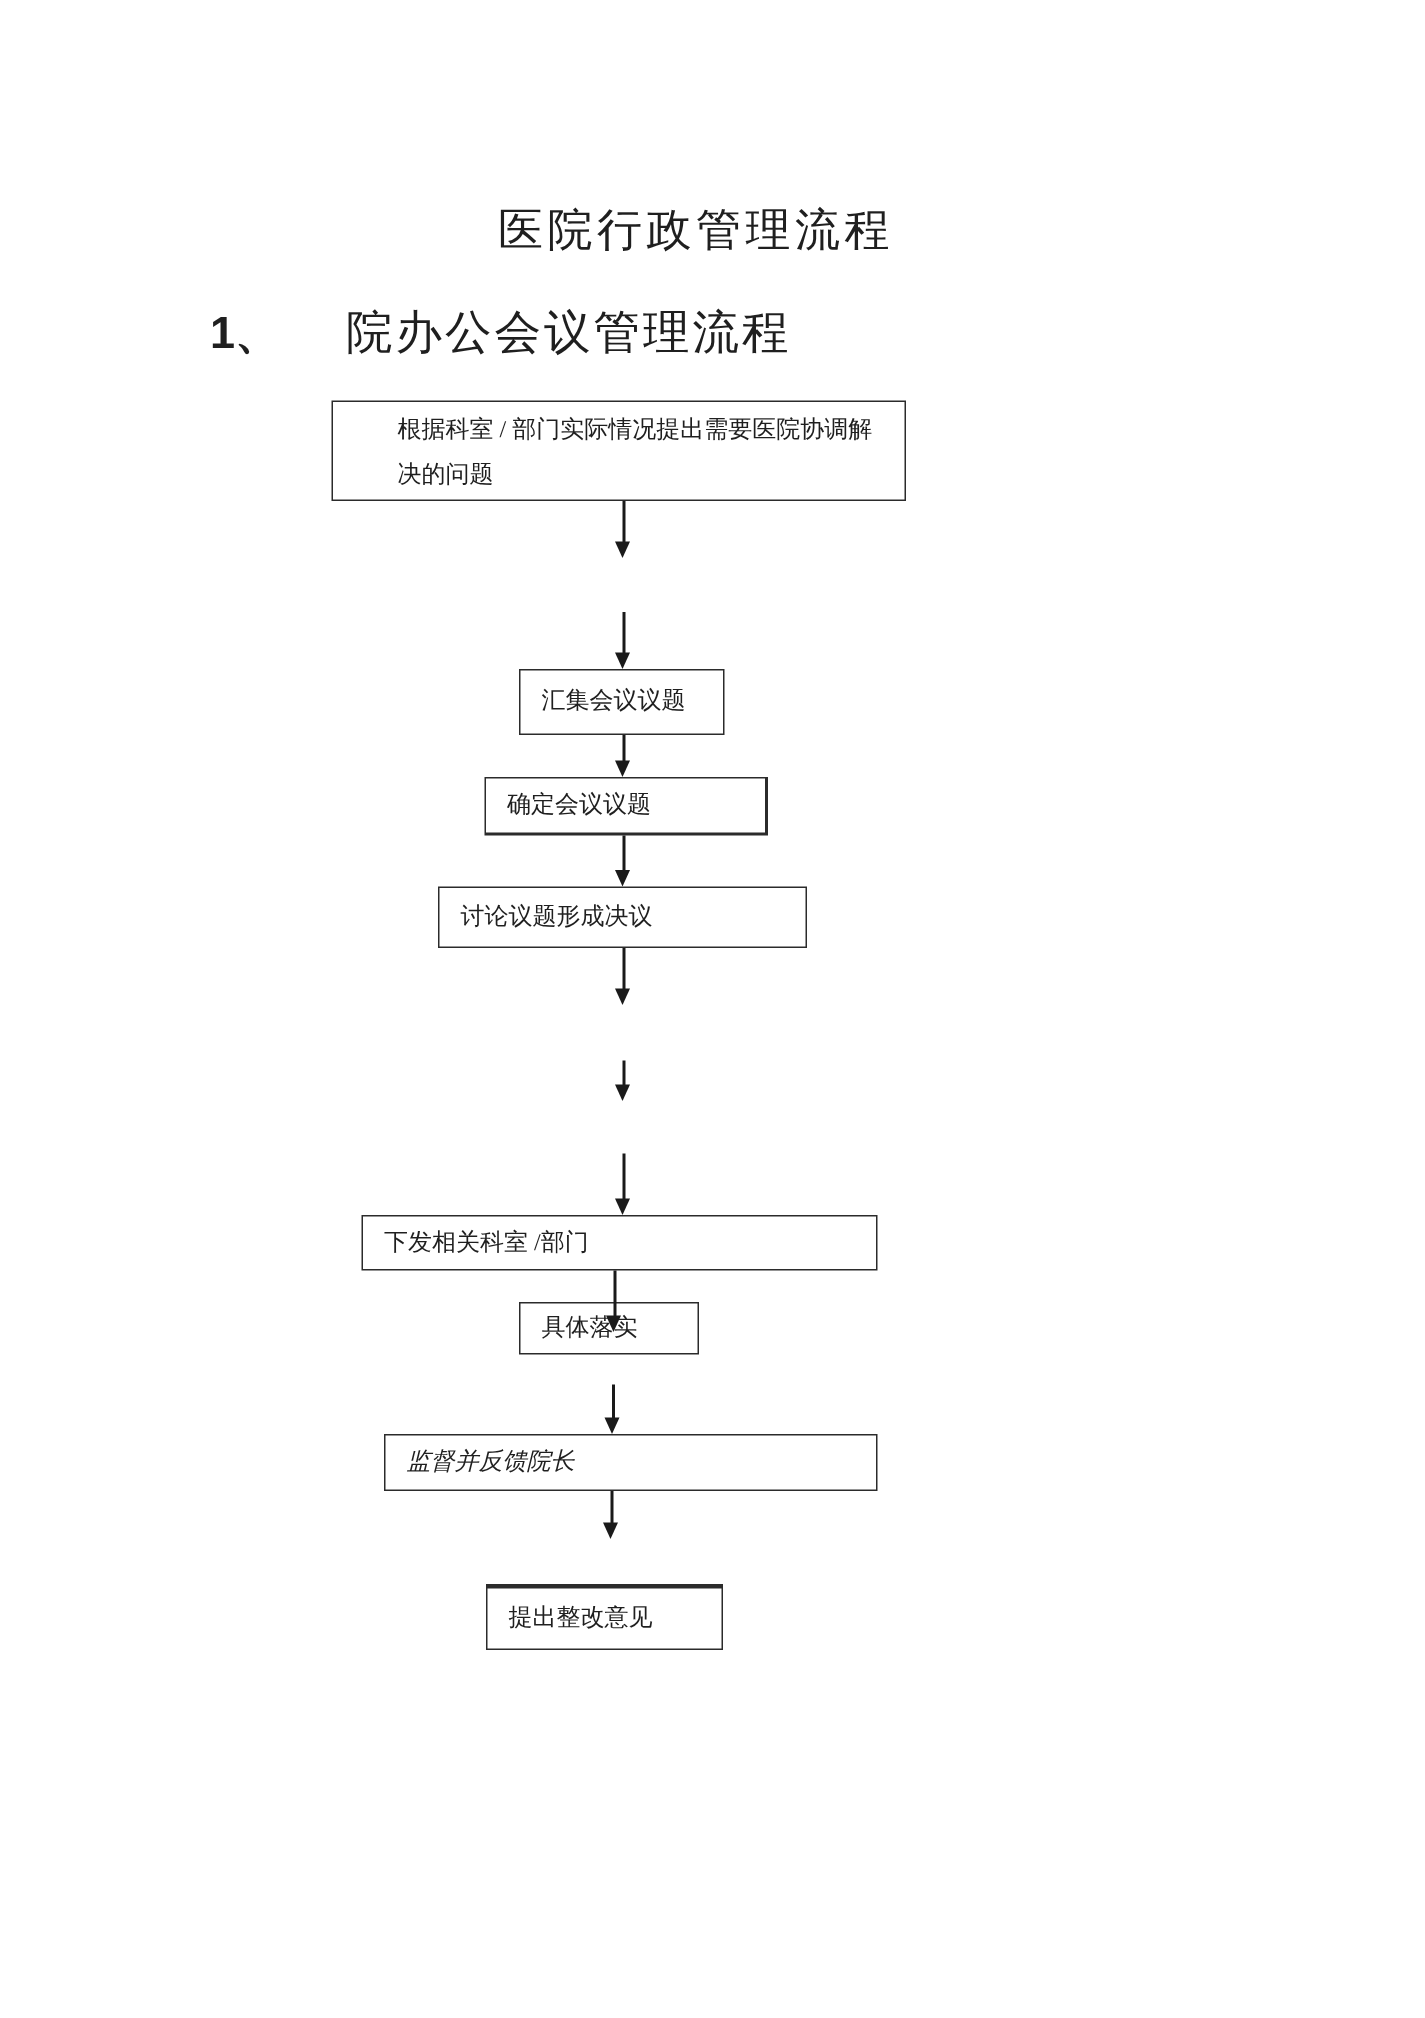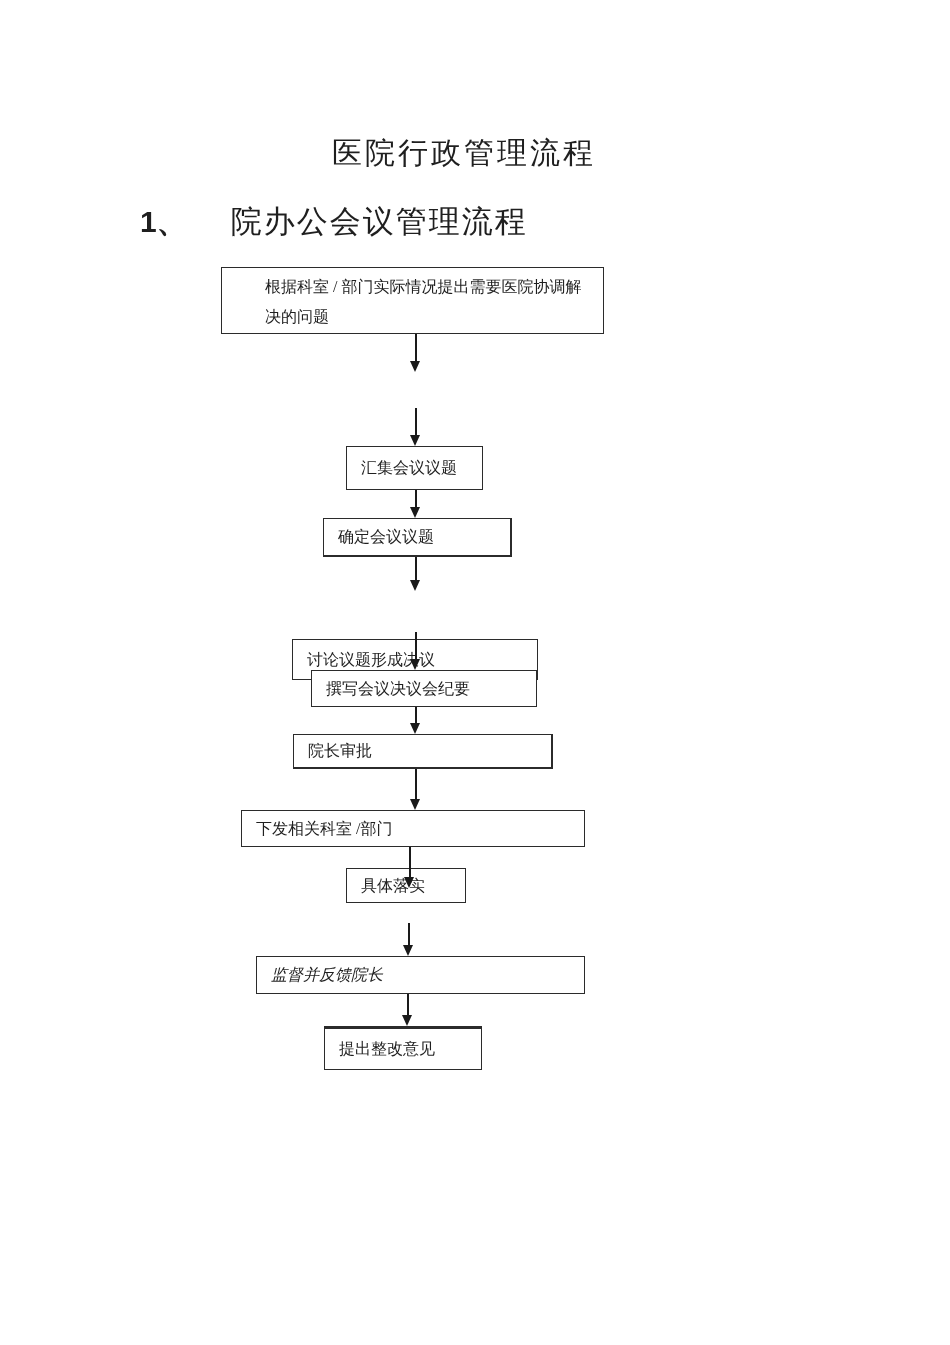--- a/index.html
+++ b/index.html
@@ -58,20 +58,21 @@
     padding-right: 6px;
     color: #1f1f1f;
   }
   .flow-node.multiline {
     align-items: flex-start;
     padding-top: 4px;
     white-space: pre-line;
   }
   .flow-node.thick-top {
     border-top-width: 3px;
+    margin-top: 30px;
   }
   .flow-node.thick-bottom {
     border-bottom-width: 2px;
     border-right-width: 2px;
   }
   .arrow {
     position: absolute;
     width: 11px;
   }
   .arrow .shaft {
@@ -106,25 +107,23 @@
   </div>
 
   <div class="flow-node multiline" style="left:221px; top:267px; width:383px; height:67px;padding-left:43px;">根据科室 / 部门实际情况提出需要医院协调解
 决的问题</div>
 
 
   <div class="flow-node" style="left:346px; top:446px; width:137px; height:44px;">汇集会议议题</div>
 
   <div class="flow-node thick-bottom" style="left:323px; top:518px; width:189px; height:39px;">确定会议议题</div>
 
-  <div class="flow-node" style="left:292px; top:591px; width:246px; height:41px;margin-top:48px;">讨论议题形成决议</div>
+  <div class="flow-node" style="left:292px; top:591px; width:246px; height:41px;">讨论议题形成决议</div>
 
-  <div class="flow-node" style="left:311px; top:670px; width:226px; height:37px;">撰写会议决议会纪要</div>
 
-  <div class="flow-node thick-bottom" style="left:293px; top:734px; width:260px; height:35px;">院长审批</div>
 
   <div class="flow-node" style="left:241px; top:810px; width:344px; height:37px;">下发相关科室  /部门</div>
 
   <div class="flow-node" style="left:346px; top:868px; width:120px; height:35px;">具体落实</div>
 
   <div class="flow-node" style="left:256px; top:956px; width:329px; height:38px;font-style:italic;">监督并反馈院长</div>
 
   <div class="flow-node thick-top" style="left:324px; top:1026px; width:158px; height:44px;">提出整改意见</div>
 
   <div class="arrow" style="left:410px; top:334px; height:38px;">

